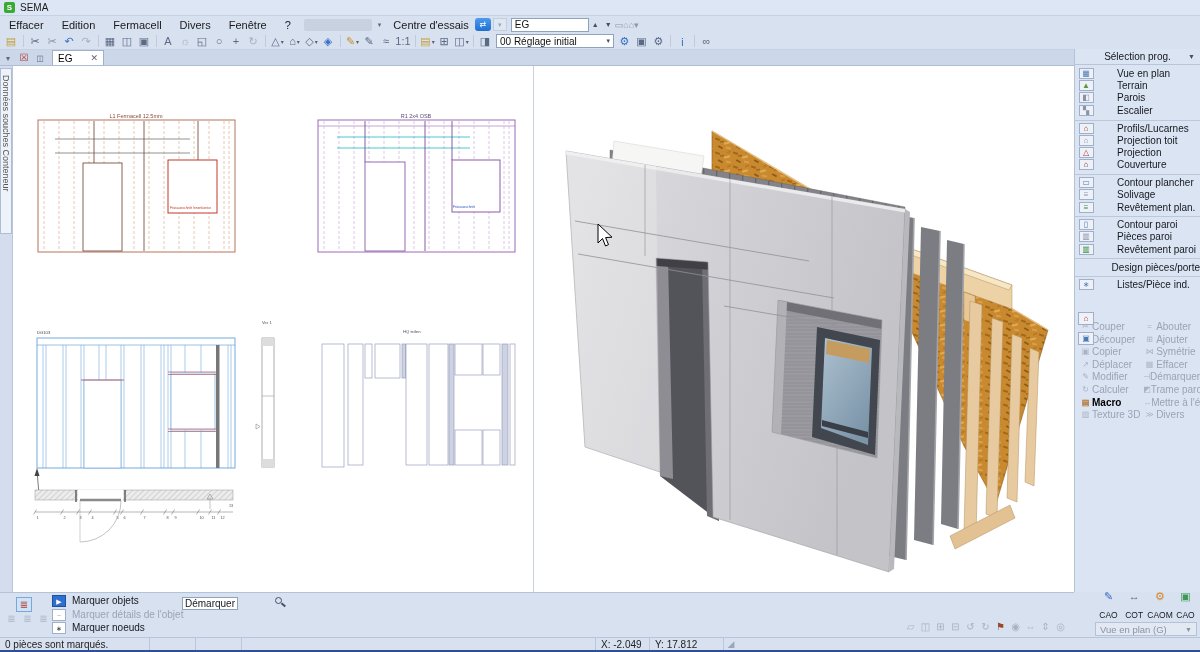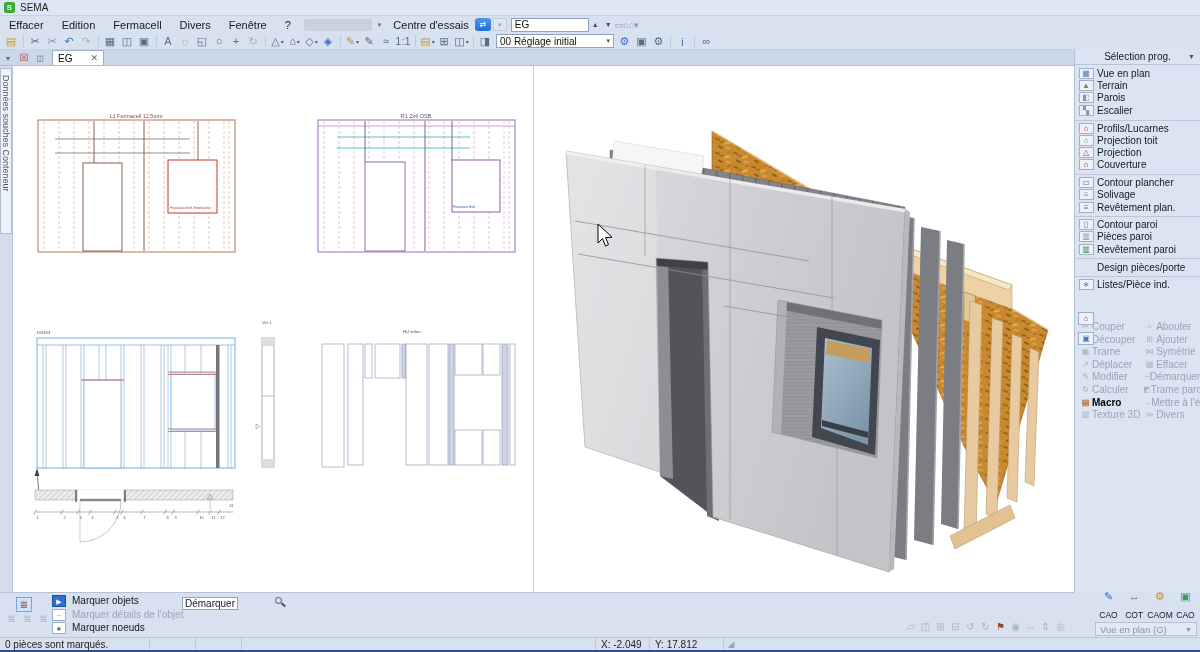--- a/index.html
+++ b/index.html
@@ -66,21 +66,21 @@
   #sb-header { height:16px; display:flex; align-items:center; justify-content:center;
     border-bottom:1px solid #b9c4d6; position:relative; font-size:10px; }
   #sb-header .dd { position:absolute; right:5px; font-size:7px; color:#44506a; }
   #sb-rows { padding-top:2px; }
   .sbrow { height:12.4px; display:flex; align-items:center; }
   .sbrow[data-sep="true"] { border-top:1px solid #bcc7d9; margin-top:3px; padding-top:2px; height:14.4px; }
   .sbicon { width:22px; display:flex; justify-content:center; }
   .sbicon .bx { width:15px; height:11px; background:#eef2f8; border:1px solid #9fb0c8;
     font-size:8px; line-height:9px; text-align:center; overflow:hidden; }
   .sbicon .bx:empty { background:none; border:none; }
-  .sblabel { white-space:nowrap; }
+  .sblabel { white-space:nowrap;margin-left:20px; }
   #sb-cmds { display:grid; grid-template-columns:53% 47%; margin:30px 0 0 4px; }
   .cmd { height:12.6px; display:flex; align-items:center; color:#9aa4b6; font-size:10px; white-space:nowrap; overflow:hidden; }
   .cmd .cg { width:13px; font-size:8px; text-align:center; color:#aab3c4; }
   .cmd[data-state="normal"] { color:#000; font-weight:bold; }
   .cmd[data-state="normal"] .cg { color:#b07030; }
   .side-ico { position:absolute; left:3px; width:16px; height:13px; background:#eef2f8;
     border:1px solid #9fb0c8; font-size:8px; text-align:center; line-height:11px; }
   #cad-row { position:absolute; left:1096px; top:590px; width:102px; display:flex; justify-content:space-between; }
   .cadbtn { width:25px; text-align:center; }
   .cadg { display:block; font-size:11px; height:14px; }
@@ -670,21 +670,21 @@
         <span>Découper</span>
       </div>
 
       <div class="cmd" data-state="disabled">
         <span class="cg">⊞</span>
         <span>Ajouter</span>
       </div>
 
       <div class="cmd" data-state="disabled">
         <span class="cg">▣</span>
-        <span>Trame</span>
+        <span>Copier</span>
       </div>
 
       <div class="cmd" data-state="disabled">
         <span class="cg">⋈</span>
         <span>Symétrie</span>
       </div>
 
       <div class="cmd" data-state="disabled">
         <span class="cg">↗</span>
         <span>Déplacer</span>

